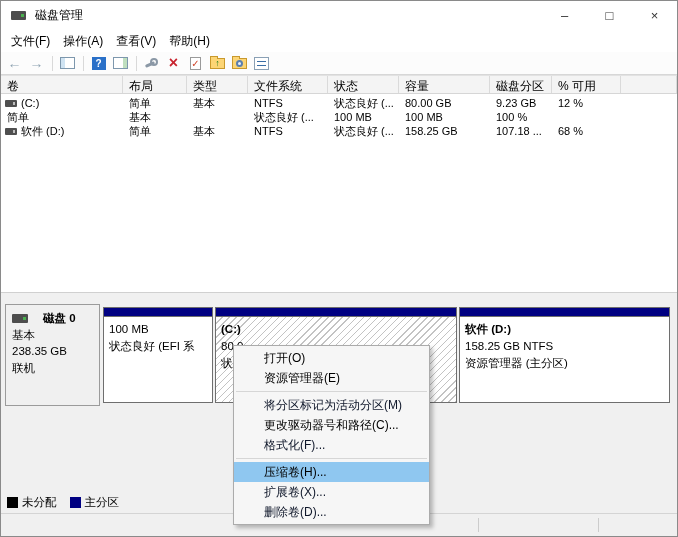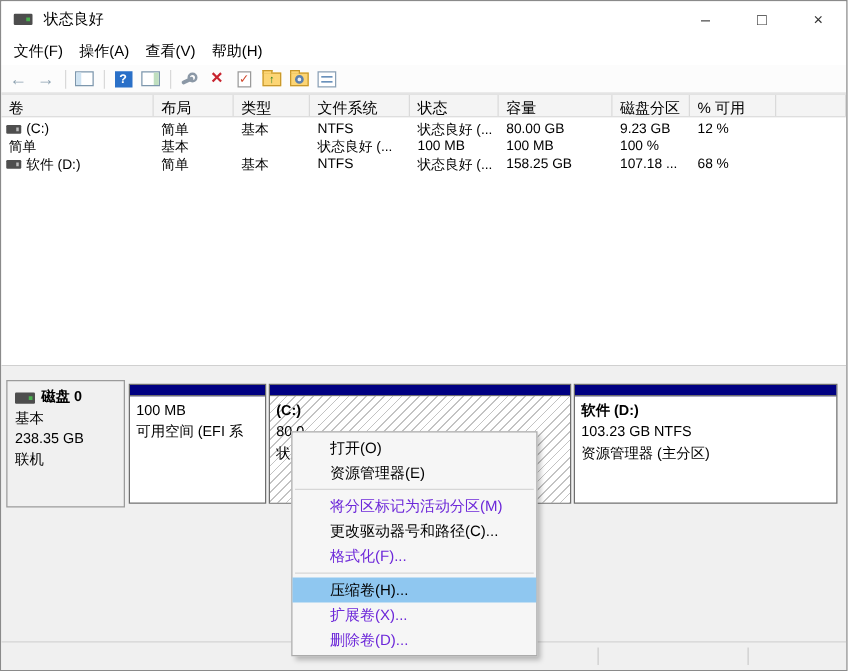--- a/index.html
+++ b/index.html
@@ -47,48 +47,48 @@
   .list-bg { position: absolute; top: 93px; left: 0; right: 0; height: 199px; background: #fff; border-bottom: 1px solid #d0d0d0; }
   .vt-row { position: absolute; left: 0; right: 0; height: 14px; font-size: 11px; align-items: center; }
   .vt-row .cell { padding-left: 6px; overflow: hidden; white-space: nowrap; }
   .vt-row .volcell { display: flex; align-items: center; padding-left: 0; }
   .row-icon { width: 12px; height: 7px; background: #4f4f4f; border-radius: 1px; margin: 0 4px 0 4px; flex: none; position: relative; }
   .row-icon::after { content: ""; position: absolute; right: 2px; top: 2px; width: 2px; height: 3px; background: #bdbdbd; }
   
   .bottom-pane { position: absolute; top: 292px; left: 0; right: 0; bottom: 0; background: #f0f0f0; }
   .disk-row { position: absolute; top: 11px; left: 4px; width: 666px; height: 104px; }
   .disk-info { position: absolute; left: 0; top: 0; width: 95px; height: 102px; border: 1px solid #9b9b9b; background: #f0f0f0; padding: 5px 0 0 6px; font-size: 11.5px; line-height: 16.5px; }
-  .disk-name { font-weight: bold; display: flex; align-items: center; gap: 5px; }
+  .disk-name { font-weight: bold; display: flex; align-items: center; gap: 15px; }
   .disk-icon { width: 16px; height: 9px; background: #4d4d4d; border-radius: 1px; position: relative; flex: none; }
   .disk-icon::after { content: ""; position: absolute; right: 2px; top: 3px; width: 3px; height: 3px; background: #49b04e; }
   .part { position: absolute; top: 3px; height: 96px; border: 1px solid #6e6e6e; background: #fff; }
   .part .band { height: 9px; border-bottom: 1px solid #6e6e6e; }
   .part .content { padding: 4px 0 0 5px; font-size: 11.5px; line-height: 17px; white-space: nowrap; overflow: hidden; height: 85px; }
   .part.selected .content { background: repeating-linear-gradient(135deg, #ffffff 0 4px, #c3c3c3 4px 5px); }
   .part .l1 { font-weight: bold; }
   .legend { position: absolute; top: 202px; left: 6px; display: flex; align-items: center; gap: 13px; font-size: 11.5px; }
   .legend .item { display: flex; align-items: center; gap: 4px; }
   .swatch { width: 11px; height: 11px; flex: none; }
   .statusbar { position: absolute; left: 0; right: 0; bottom: 0; height: 23px; border-top: 1px solid #d4d4d4; background: #f0f0f0; }
   .sb-div { position: absolute; top: 4px; bottom: 4px; width: 1px; background: #cccccc; }
   
   .context-menu { position: absolute; left: 232px; top: 344px; width: 197px; background: #f6f6f6; border: 1px solid #ababab; box-shadow: 3px 3px 4px rgba(0,0,0,0.25); padding: 2px 0; z-index: 10; }
   .cm-item { height: 20px; line-height: 20px; padding-left: 30px; white-space: nowrap; overflow: hidden; }
-  .cm-item.disabled { color: #6d28d9; }
+  .cm-item.disabled { color: #0f172a; }
   .cm-item.highlighted { background: #8fc7f0; }
   .cm-sep { height: 1px; background: #d6d6d6; margin: 3px 2px; }
 </style>
 </head>
 <body>
 
 <div class="window">
 
   <div class="titlebar">
     <span class="app-icon"></span>
-    <span class="title-text">状态良好</span>
+    <span class="title-text">磁盘管理</span>
     <div class="win-controls">
       <span class="win-btn">–</span>
       <span class="win-btn">□</span>
       <span class="win-btn">×</span>
     </div>
   </div>
 
   <div class="menubar">
     <span class="menu-item">文件(F)</span>
     <span class="menu-item">操作(A)</span>
@@ -202,43 +202,53 @@
         <div>基本</div>
         <div>238.35 GB</div>
         <div>联机</div>
       </div>
 
       <div class="part" style="left:98px; width:110px;">
         <div class="band" style="background:#000082;"></div>
         <div class="content">
           <div class="l1"></div>
           <div>100 MB</div>
-          <div>可用空间 (EFI 系</div>
+          <div>状态良好 (EFI 系</div>
         </div>
       </div>
 
       <div class="part selected" style="left:210px; width:242px;">
         <div class="band" style="background:#000082;"></div>
         <div class="content">
           <div class="l1">(C:)</div>
           <div>80.0</div>
           <div>状态</div>
         </div>
       </div>
 
       <div class="part" style="left:454px; width:211px;">
         <div class="band" style="background:#000082;"></div>
         <div class="content">
           <div class="l1">软件  (D:)</div>
-          <div>103.23 GB NTFS</div>
+          <div>158.25 GB NTFS</div>
           <div>资源管理器 (主分区)</div>
         </div>
       </div>
     </div>
 
+    <div class="legend">
+      <span class="item">
+        <span class="swatch" style="background:#000000;"></span>
+        <span>未分配</span>
+      </span>
+      <span class="item">
+        <span class="swatch" style="background:#000082;"></span>
+        <span>主分区</span>
+      </span>
+    </div>
 
     <div class="statusbar">
       <span class="sb-div" style="left:477px;"></span>
       <span class="sb-div" style="left:597px;"></span>
     </div>
   </div>
 
   <div class="context-menu">
     <div class="cm-item">打开(O)</div>
     <div class="cm-item">资源管理器(E)</div>

